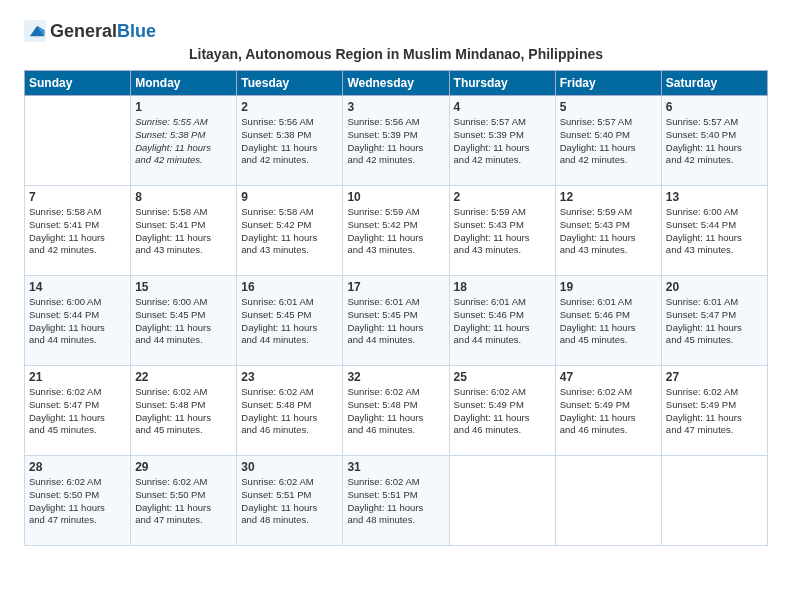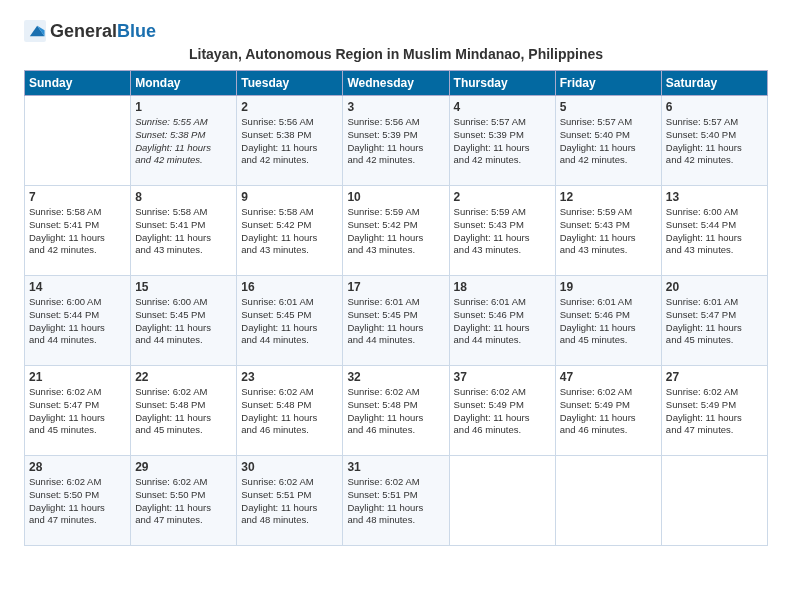--- a/index.html
+++ b/index.html
@@ -298,21 +298,21 @@
 and 46 minutes.</div>
         </td>
         <td>
           <span class="day-number">32</span>
           <div class="cell-info" style="white-space: pre-line;">Sunrise: 6:02 AM
 Sunset: 5:48 PM
 Daylight: 11 hours
 and 46 minutes.</div>
         </td>
         <td>
-          <span class="day-number">37</span>
+          <span class="day-number">25</span>
           <div class="cell-info" style="white-space: pre-line;">Sunrise: 6:02 AM
 Sunset: 5:49 PM
 Daylight: 11 hours
 and 46 minutes.</div>
         </td>
         <td>
           <span class="day-number">47</span>
           <div class="cell-info" style="white-space: pre-line;">Sunrise: 6:02 AM
 Sunset: 5:49 PM
 Daylight: 11 hours

